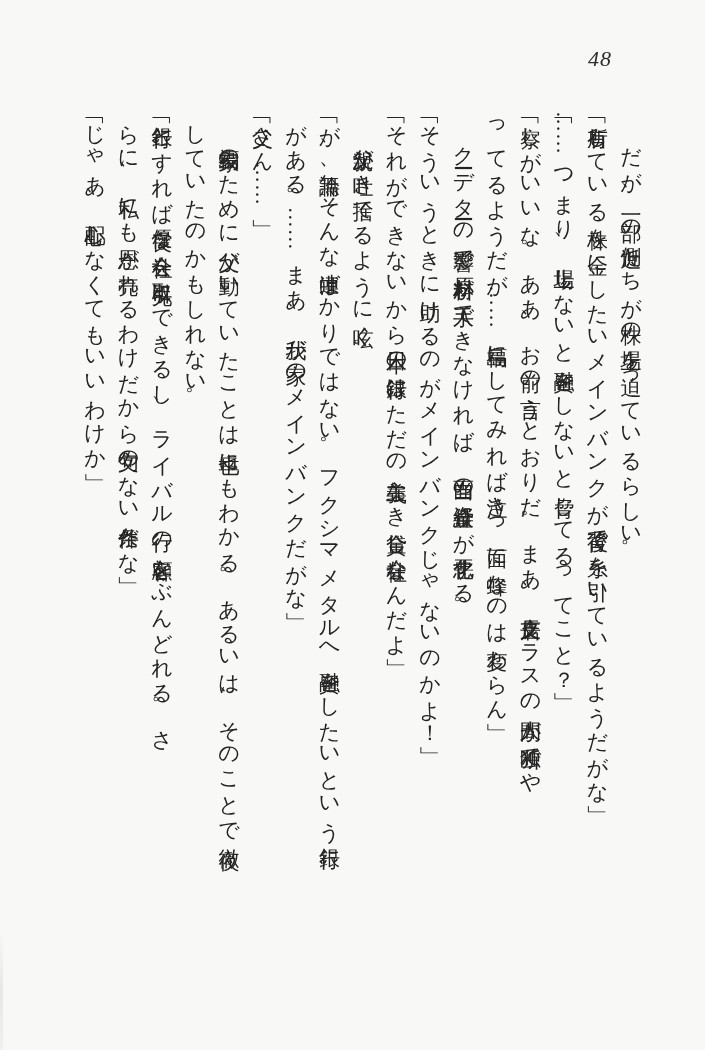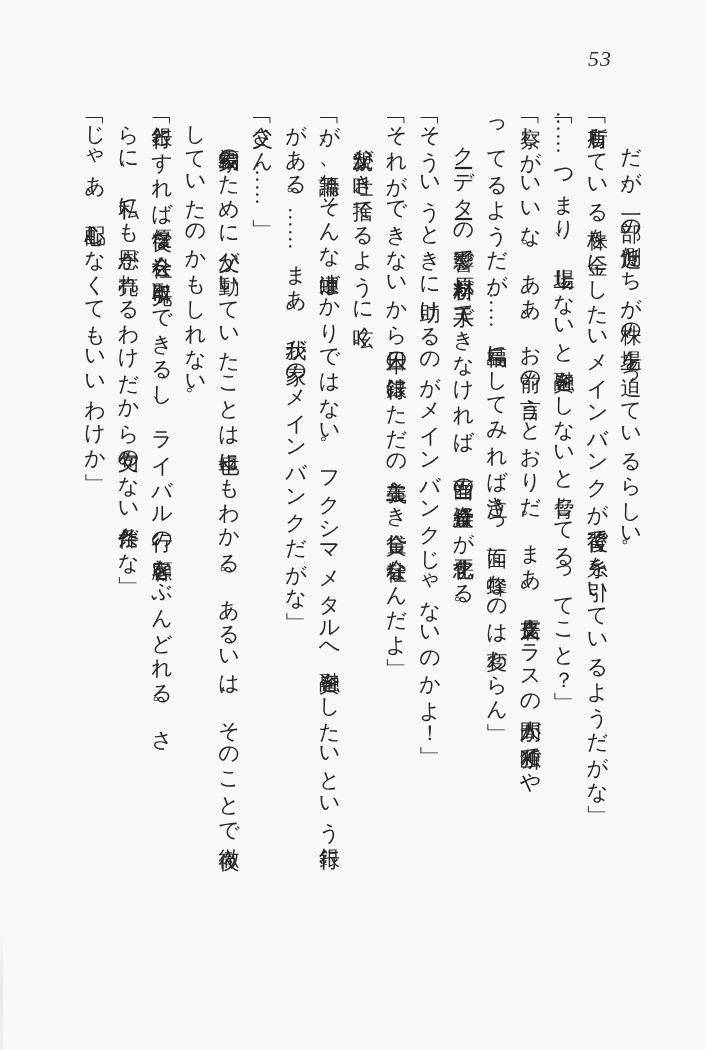--- a/index.html
+++ b/index.html
@@ -47,21 +47,21 @@
     top: 930px;
     width: 3px;
     height: 120px;
     background: linear-gradient(to bottom, rgba(0,0,0,0), rgba(0,0,0,0.07), rgba(0,0,0,0.03));
   }
 </style>
 </head>
 <body>
 
 <div class="book-page">
-  <div class="page-number">53</div>
+  <div class="page-number">48</div>
 
   <div class="text-block">
       <div class="text-column">　だが、一部の側近たちが株の上場を迫っているらしい。</div>
       <div class="text-column">「所有している株を金にしたいメインバンクが背後で糸を引いているようだがな」</div>
       <div class="text-column">「……つまり、上場しないと融資をしないと脅してるってこと？」</div>
       <div class="text-column">「察しがいいな。ああ、お前の言うとおりだ。まあ、支店長クラスの人間が独断でや</div>
       <div class="text-column">ってるようだが……福島にしてみれば泣きっ面に蜂なのは変わらん」</div>
       <div class="text-column">　クーデターの影響で原材料が入手できなければ、当面の資金繰りが悪化する。</div>
       <div class="text-column">「そういうときに助けるのがメインバンクじゃないのかよ！」</div>
       <div class="text-column">「それができないから日本の銀行はただの主義なき金貸し会社なんだよ」</div>

